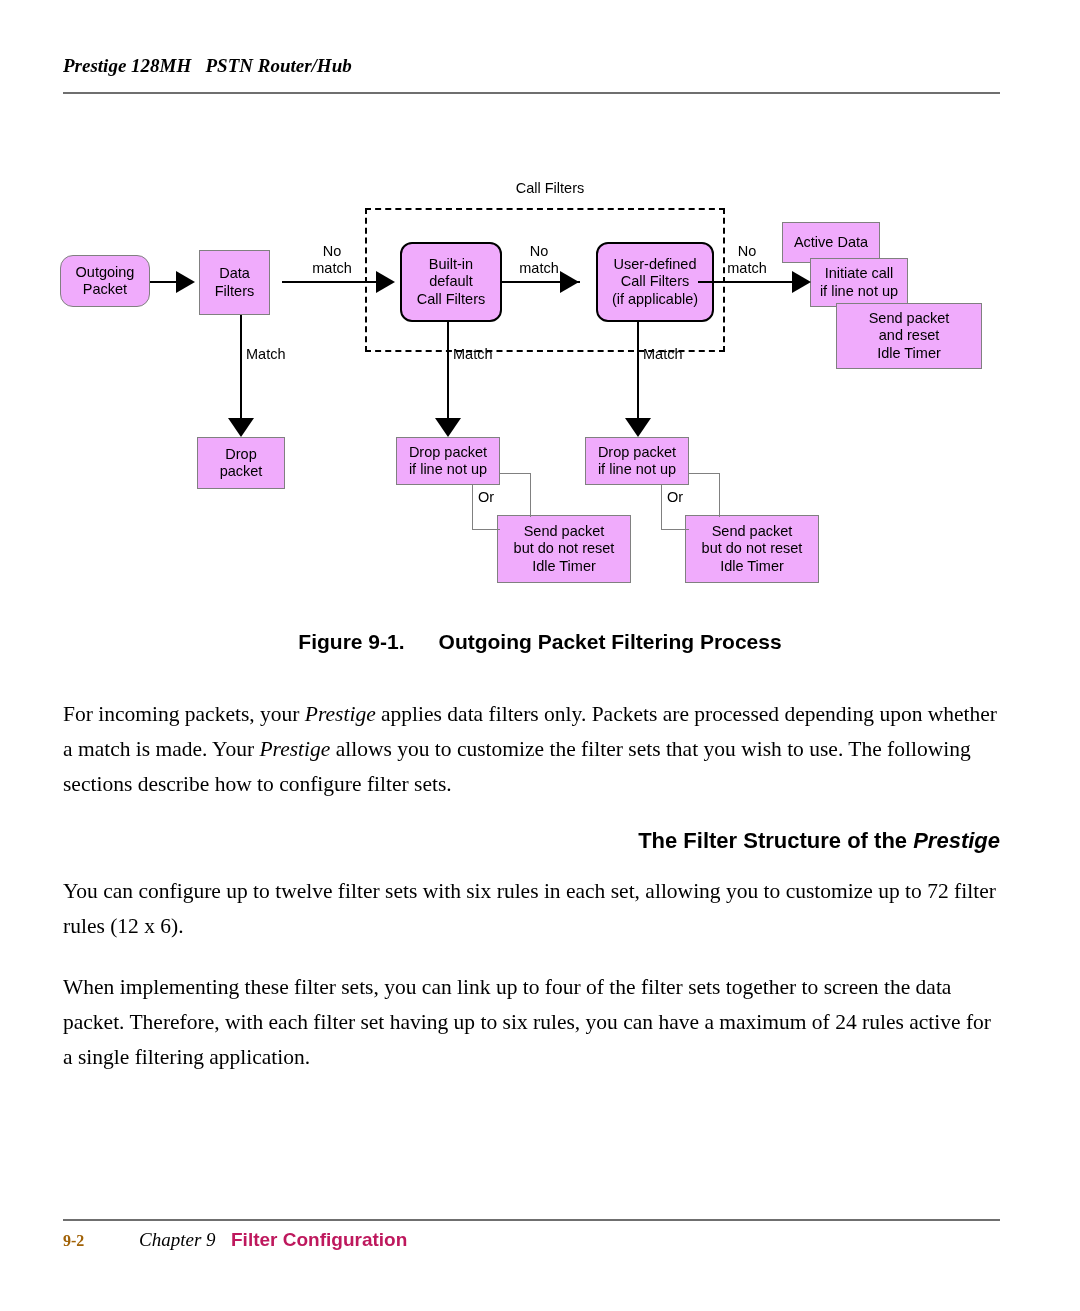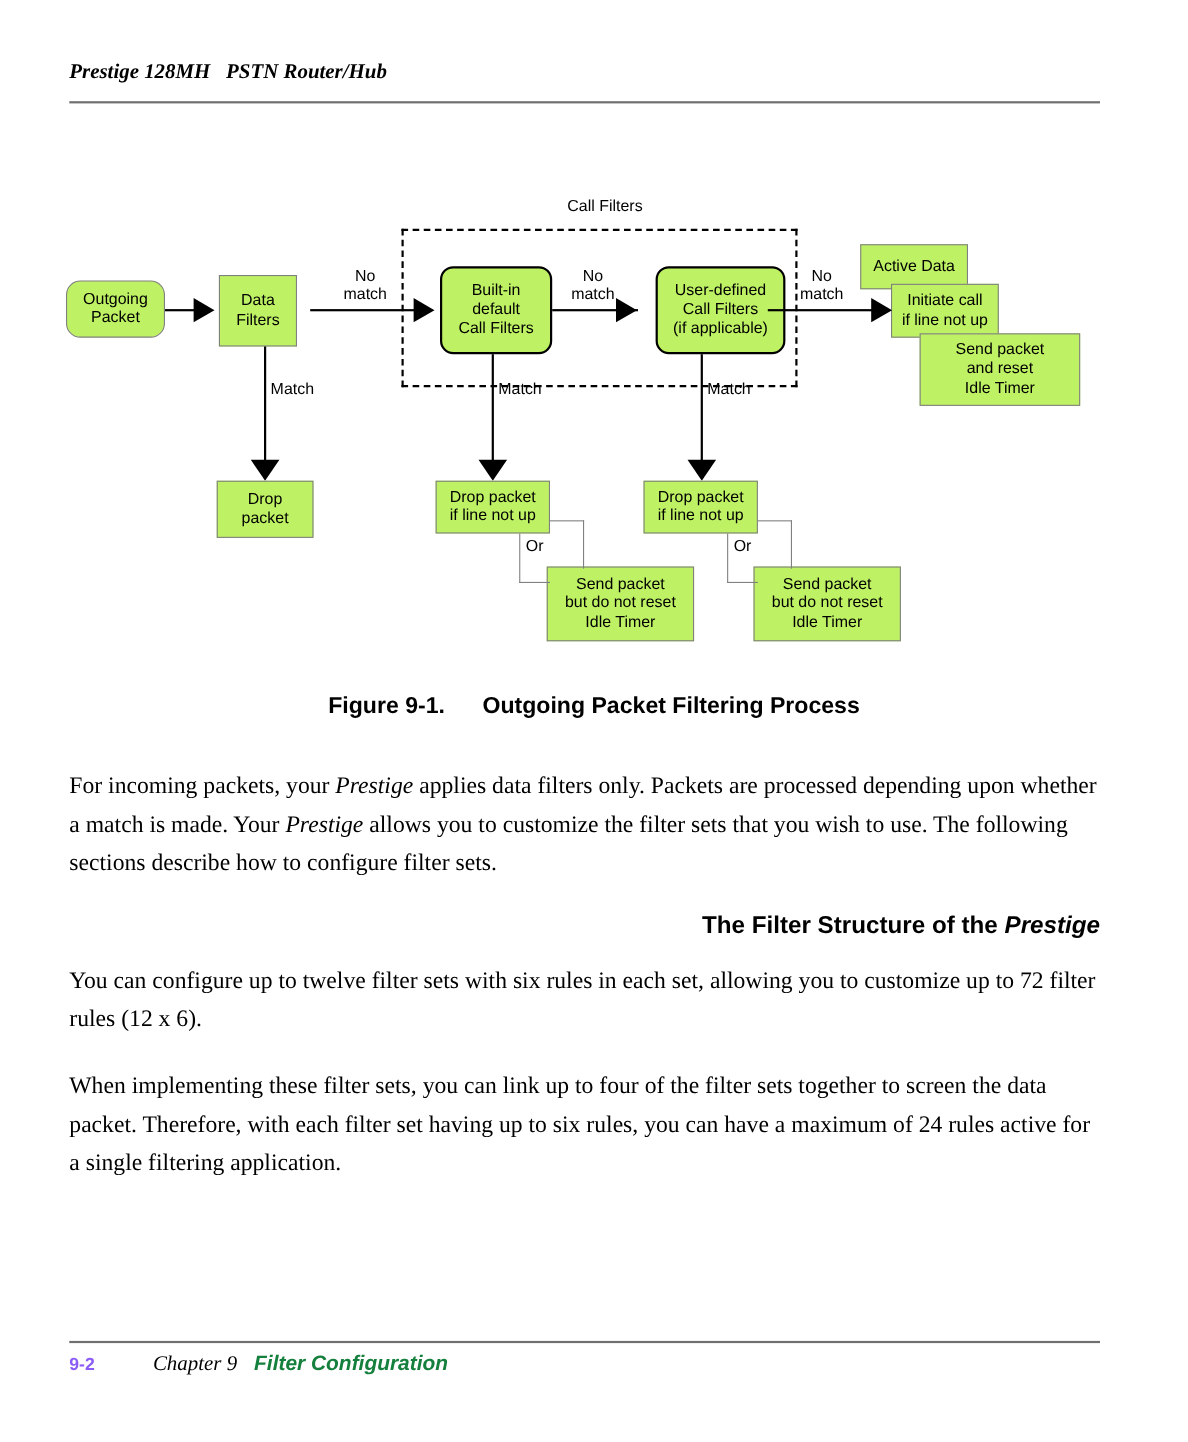--- a/index.html
+++ b/index.html
@@ -19,41 +19,41 @@
     font-style:italic;font-weight:bold;font-size:19px;color:#000;
     white-space:pre;
   }
   .hdr-rule{position:absolute;left:63px;top:92px;width:937px;height:2px;background:#6f6f6f;}
 
   
   .ftr-rule{position:absolute;left:63px;top:1219px;width:937px;height:2px;background:#6f6f6f;}
   .ftr{position:absolute;left:63px;top:1229px;width:937px;height:30px;}
   .ftr-page{
     position:absolute;left:0;top:3px;
-    font-family:Liberation Sans, sans-serif;
-    font-weight:bold;font-size:16px;color:#8b5cf6;
+    font-family:Liberation Serif, serif;
+    font-weight:bold;font-size:16px;color:#a16207;
   }
   .ftr-chap{
     position:absolute;left:76px;top:0px;
     font-family:"Liberation Serif", serif;
     font-style:italic;font-size:19px;color:#000;
   }
   .ftr-title{
     position:absolute;left:168px;top:0px;
     font-family:"Liberation Sans", sans-serif;
-    font-style:italic;font-weight:bold;font-size:19px;color:#15803d;text-align:center;
+    font-weight:bold;font-size:19px;color:#be185d;text-align:center;
   }
 
   
   .figure{position:absolute;left:0;top:160px;width:1080px;height:460px;}
 
   .node{
     position:absolute;
     border:1px solid #808080;
-    background:#bef264;
+    background:#f0abfc;
     font-family:"Liberation Sans", sans-serif;
     font-size:14.5px;line-height:17.5px;color:#000;
     text-align:center;
     display:flex;align-items:center;justify-content:center;
     box-sizing:border-box;
     white-space:pre-line;
   }
   .node.round{
     border:2px solid #000000;
     border-radius:12px;

